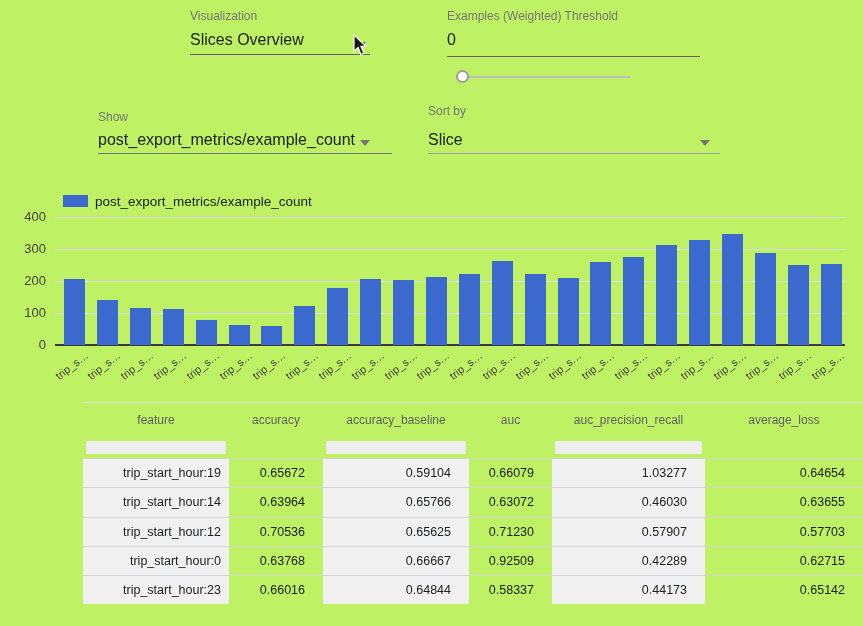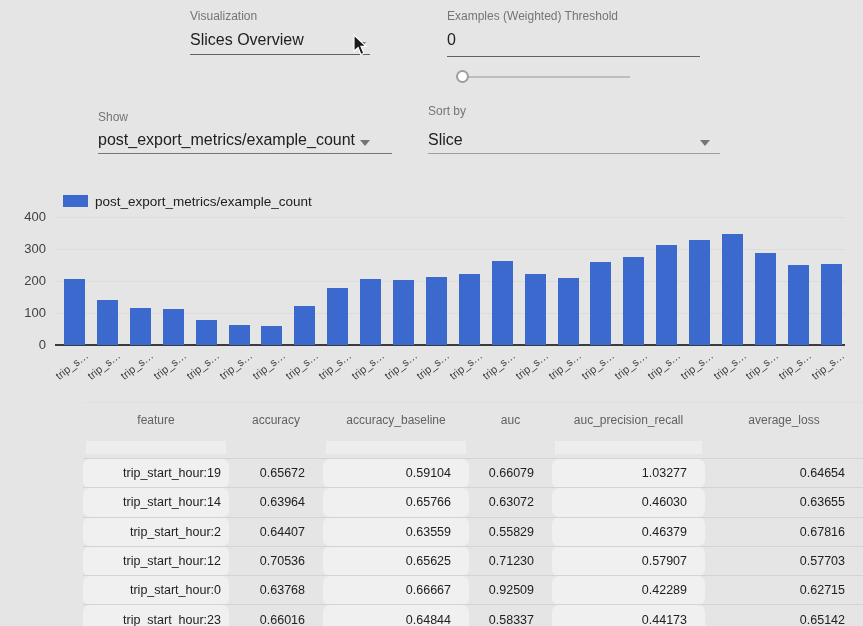--- a/index.html
+++ b/index.html
@@ -1,16 +1,16 @@
 <!DOCTYPE html>
 <html><head>
 <meta charset="utf-8">
 <style>
   html,body{margin:0;padding:0;background:#fff;}
-  #app{position:relative;width:863px;height:626px;overflow:hidden;background:#e5e5e5;
+  #app{position:relative;width:863px;height:626px;overflow:hidden;background:#bef264;
        font-family:"Liberation Sans",sans-serif;}
   .abs{position:absolute;}
   .ctl-label{font-size:12px;color:#757575;white-space:nowrap;}
   .ctl-value{font-size:16px;color:#212121;white-space:nowrap;}
   .underline{height:1px;background:#757575;}
   .dd-arrow{width:0;height:0;border-left:5px solid transparent;border-right:5px solid transparent;
             border-top:6px solid #757575;}
   .track{height:2px;background:#bdbdbd;}
   .handle{width:13px;height:13px;box-sizing:border-box;border:2px solid #9e9e9e;border-radius:50%;background:#fff;}
   .legend-swatch{width:25px;height:12px;}
@@ -24,21 +24,21 @@
   table.metrics{position:absolute;left:83px;top:402px;width:780px;border-collapse:collapse;
                 table-layout:fixed;border-top:1px solid #e0e0e0;}
   table.metrics th{height:33px;font-size:12px;font-weight:normal;color:#616161;text-align:center;
                    padding:0;overflow:hidden;white-space:nowrap;}
   table.metrics td{padding:0;overflow:hidden;white-space:nowrap;}
   tr.filter-row td{height:22px;}
   .fbox{height:13px;margin:4px 3px;background:#ededed;}
   tr.data-row{border-top:1px solid #d4d4d4;}
   tr.data-row td{height:28.3px;font-size:12.5px;color:#202124;text-align:right;padding-right:18px;}
   tr.data-row td.feat{padding-right:8px;}
-  td.striped{background:#f0f0f0;border-radius:7px;}
+  td.striped{background:#f0f0f0;}
 </style>
 </head>
 <body>
 
 <div id="app">
 
   <div class="abs ctl-label" style="left:190px;top:9px;">Visualization</div>
   <div class="abs ctl-value" style="left:190px;top:31px;">Slices Overview</div>
   <div class="abs underline" style="left:190px;top:54px;width:180px;background:#616161;"></div>
   <div class="abs dd-arrow" style="left:356px;top:42px;"></div>
@@ -167,28 +167,20 @@
         </tr>
         <tr class="data-row">
           <td class="striped feat">trip_start_hour:14</td>
           <td>0.63964</td>
           <td class="striped">0.65766</td>
           <td>0.63072</td>
           <td class="striped">0.46030</td>
           <td>0.63655</td>
         </tr>
         <tr class="data-row">
-          <td class="striped feat">trip_start_hour:2</td>
-          <td>0.64407</td>
-          <td class="striped">0.63559</td>
-          <td>0.55829</td>
-          <td class="striped">0.46379</td>
-          <td>0.67816</td>
-        </tr>
-        <tr class="data-row">
           <td class="striped feat">trip_start_hour:12</td>
           <td>0.70536</td>
           <td class="striped">0.65625</td>
           <td>0.71230</td>
           <td class="striped">0.57907</td>
           <td>0.57703</td>
         </tr>
         <tr class="data-row">
           <td class="striped feat">trip_start_hour:0</td>
           <td>0.63768</td>

